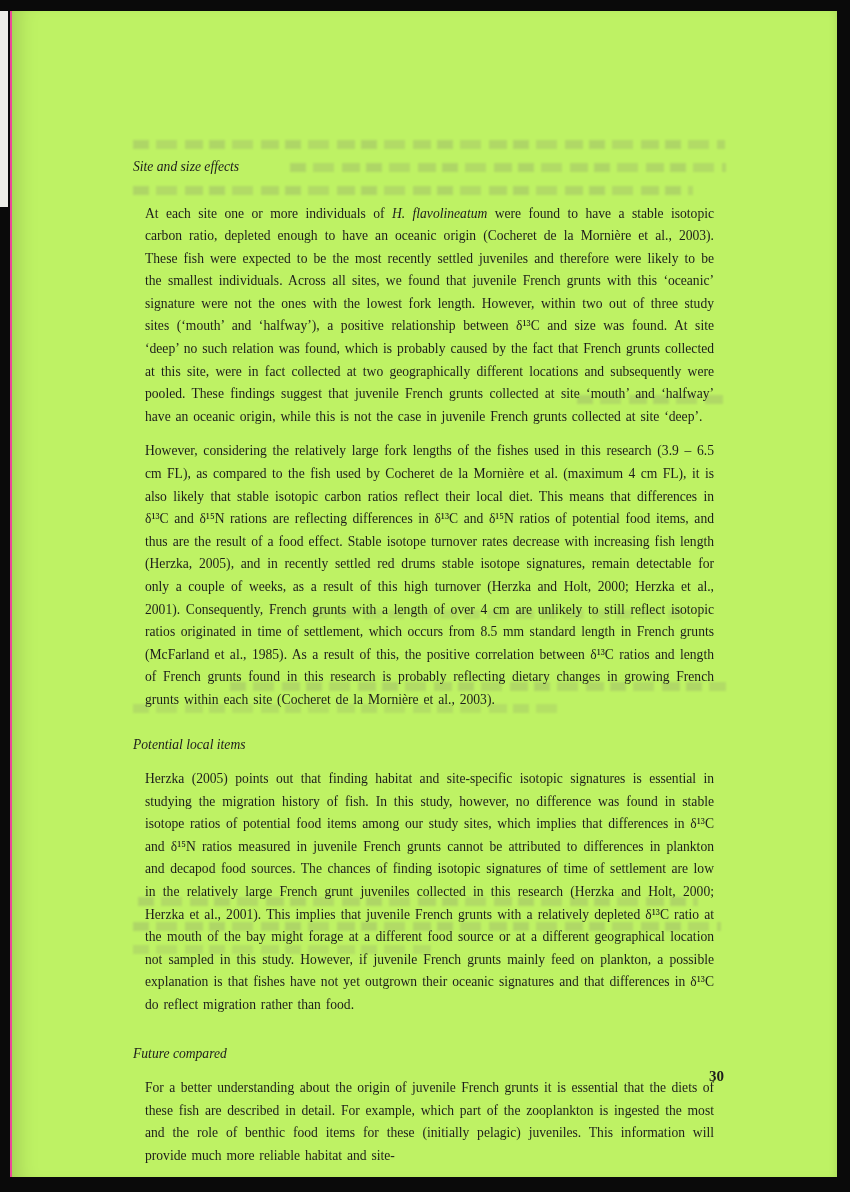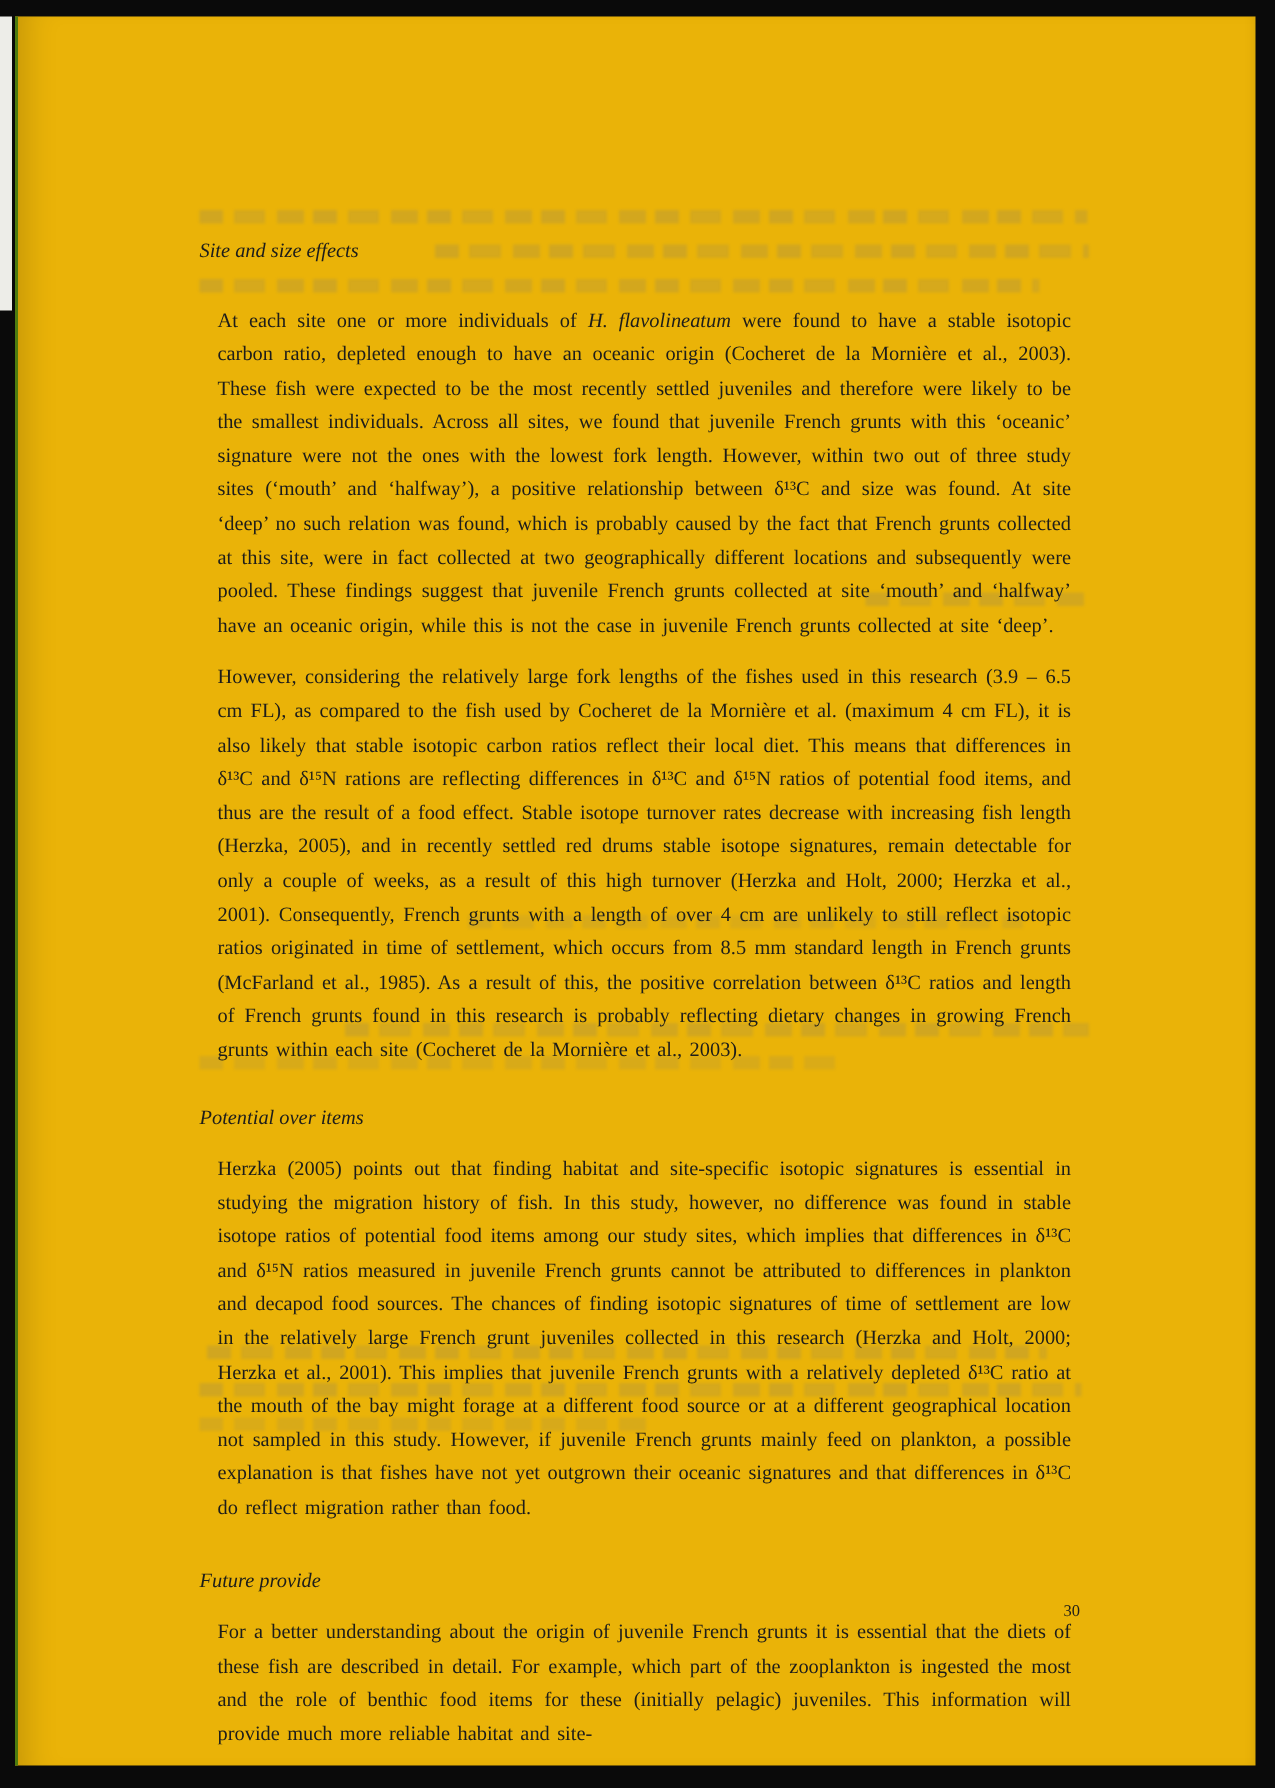--- a/index.html
+++ b/index.html
@@ -9,22 +9,22 @@
     background: #0a0a0a;
     font-family: "Liberation Serif", "DejaVu Serif", serif;
   }
   .scan-border { position: absolute; background: #0a0a0a; }
   .edge-sliver {
     position: absolute; left: 0; top: 11px; width: 8px; height: 196px;
     background: #edede8;
   }
   .page {
     position: absolute; left: 10px; top: 11px; width: 825px; height: 1166px;
-    background: #eab308;
-    border-left: 2px solid #4d7c0f;
+    background: #bef264;
+    border-left: 2px solid #ec4899;
     box-shadow: inset 20px 0 22px -16px rgba(0,0,0,0.18), inset -6px 0 8px -6px rgba(0,0,0,0.10);
   }
   .content {
     position: absolute; left: 121px; top: 145px; width: 593px;
     color: #1d1d1b;
   }
   .section-heading {
     font-style: italic; font-weight: normal;
     font-size: 13.6px; line-height: 22.5px;
     margin: 0;
@@ -33,21 +33,21 @@
   .section-2 { margin-top: 22px; }
   .section-3 { margin-top: 26px; }
   .para {
     font-size: 13.6px; line-height: 22.6px;
     text-align: justify; margin: 12px;
     word-spacing: 1.5px;
   }
   .species { font-style: italic; }
   .page-number {
     position: absolute; left: 697px; top: 1057px;
-    font-size: 11px; color: #1d1d1b;
+    font-size: 15px; color: #1d1d1b; font-weight: bold;
   }
   .bleed {
     position: absolute; height: 9px;
     filter: blur(1.1px); opacity: 0.42; pointer-events: none;
     background: repeating-linear-gradient(90deg,
       rgba(125,123,112,0.55) 0 16px, transparent 16px 23px,
       rgba(125,123,112,0.45) 23px 44px, transparent 44px 52px,
       rgba(125,123,112,0.50) 52px 70px, transparent 70px 76px);
   }
 </style>
@@ -75,25 +75,25 @@
 
   <main class="content">
 
     <section>
       <h2 class="section-heading heading-gap">Site and size effects</h2>
       <p class="para"><span>At each site one or more individuals of </span><span class="species">H. flavolineatum</span><span> were found to have a stable isotopic carbon ratio, depleted enough to have an oceanic origin (Cocheret de la Mornière et al., 2003). These fish were expected to be the most recently settled juveniles and therefore were likely to be the smallest individuals. Across all sites, we found that juvenile French grunts with this ‘oceanic’ signature were not the ones with the lowest fork length. However, within two out of three study sites (‘mouth’ and ‘halfway’), a positive relationship between δ¹³C and size was found. At site ‘deep’ no such relation was found, which is probably caused by the fact that French grunts collected at this site, were in fact collected at two geographically different locations and subsequently were pooled. These findings suggest that juvenile French grunts collected at site ‘mouth’ and ‘halfway’ have an oceanic origin, while this is not the case in juvenile French grunts collected at site ‘deep’.</span></p>
       <p class="para">However, considering the relatively large fork lengths of the fishes used in this research (3.9 – 6.5 cm FL), as compared to the fish used by Cocheret de la Mornière et al. (maximum 4 cm FL), it is also likely that stable isotopic carbon ratios reflect their local diet. This means that differences in δ¹³C and δ¹⁵N rations are reflecting differences in δ¹³C and δ¹⁵N ratios of potential food items, and thus are the result of a food effect. Stable isotope turnover rates decrease with increasing fish length (Herzka, 2005), and in recently settled red drums stable isotope signatures, remain detectable for only a couple of weeks, as a result of this high turnover (Herzka and Holt, 2000; Herzka et al., 2001). Consequently, French grunts with a length of over 4 cm are unlikely to still reflect isotopic ratios originated in time of settlement, which occurs from 8.5 mm standard length in French grunts (McFarland et al., 1985). As a result of this, the positive correlation between δ¹³C ratios and length of French grunts found in this research is probably reflecting dietary changes in growing French grunts within each site (Cocheret de la Mornière et al., 2003).</p>
     </section>
 
     <section class="section-2">
-      <h2 class="section-heading">Potential over items</h2>
+      <h2 class="section-heading">Potential local items</h2>
       <p class="para">Herzka (2005) points out that finding habitat and site-specific isotopic signatures is essential in studying the migration history of fish. In this study, however, no difference was found in stable isotope ratios of potential food items among our study sites, which implies that differences in δ¹³C and δ¹⁵N ratios measured in juvenile French grunts cannot be attributed to differences in plankton and decapod food sources. The chances of finding isotopic signatures of time of settlement are low in the relatively large French grunt juveniles collected in this research (Herzka and Holt, 2000; Herzka et al., 2001). This implies that juvenile French grunts with a relatively depleted δ¹³C ratio at the mouth of the bay might forage at a different food source or at a different geographical location not sampled in this study. However, if juvenile French grunts mainly feed on plankton, a possible explanation is that fishes have not yet outgrown their oceanic signatures and that differences in δ¹³C do reflect migration rather than food.</p>
     </section>
 
     <section class="section-3">
-      <h2 class="section-heading">Future provide</h2>
+      <h2 class="section-heading">Future compared</h2>
       <p class="para">For a better understanding about the origin of juvenile French grunts it is essential that the diets of these fish are described in detail. For example, which part of the zooplankton is ingested the most and the role of benthic food items for these (initially pelagic) juveniles. This information will provide much more reliable habitat and site-</p>
     </section>
 
   </main>
 
   <div class="page-number">30</div>
 </div>
 
 </body></html>

